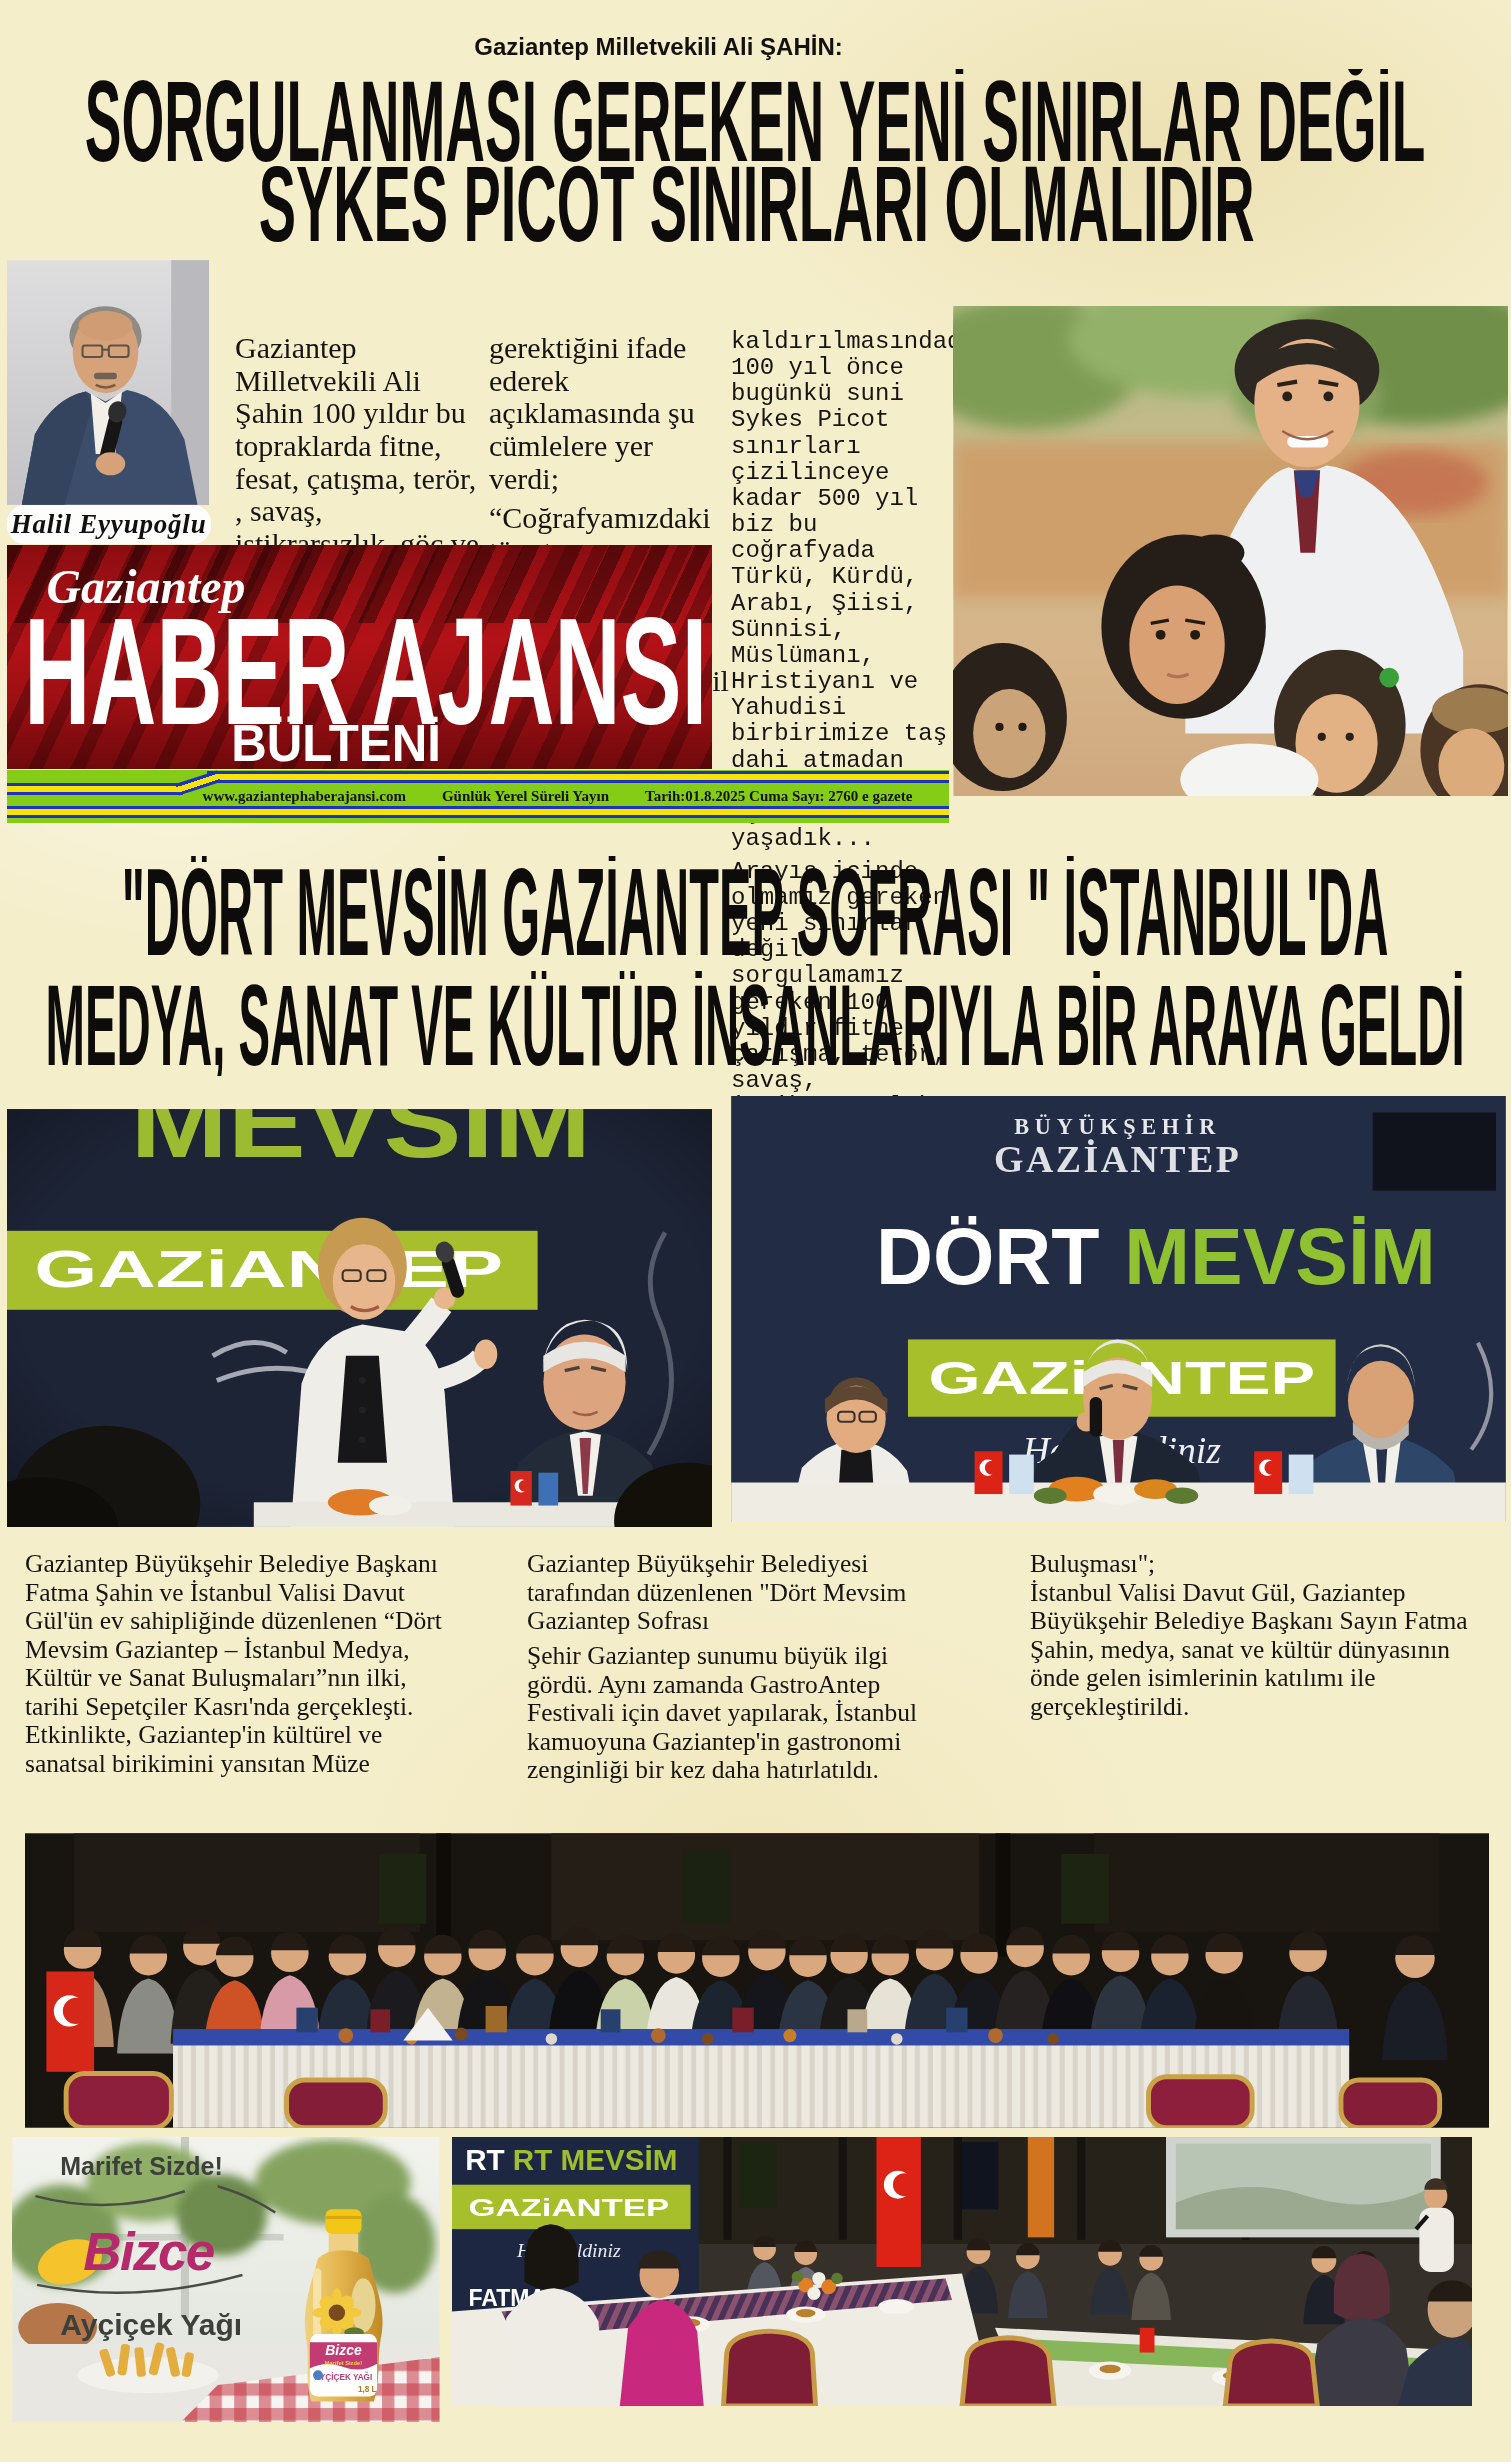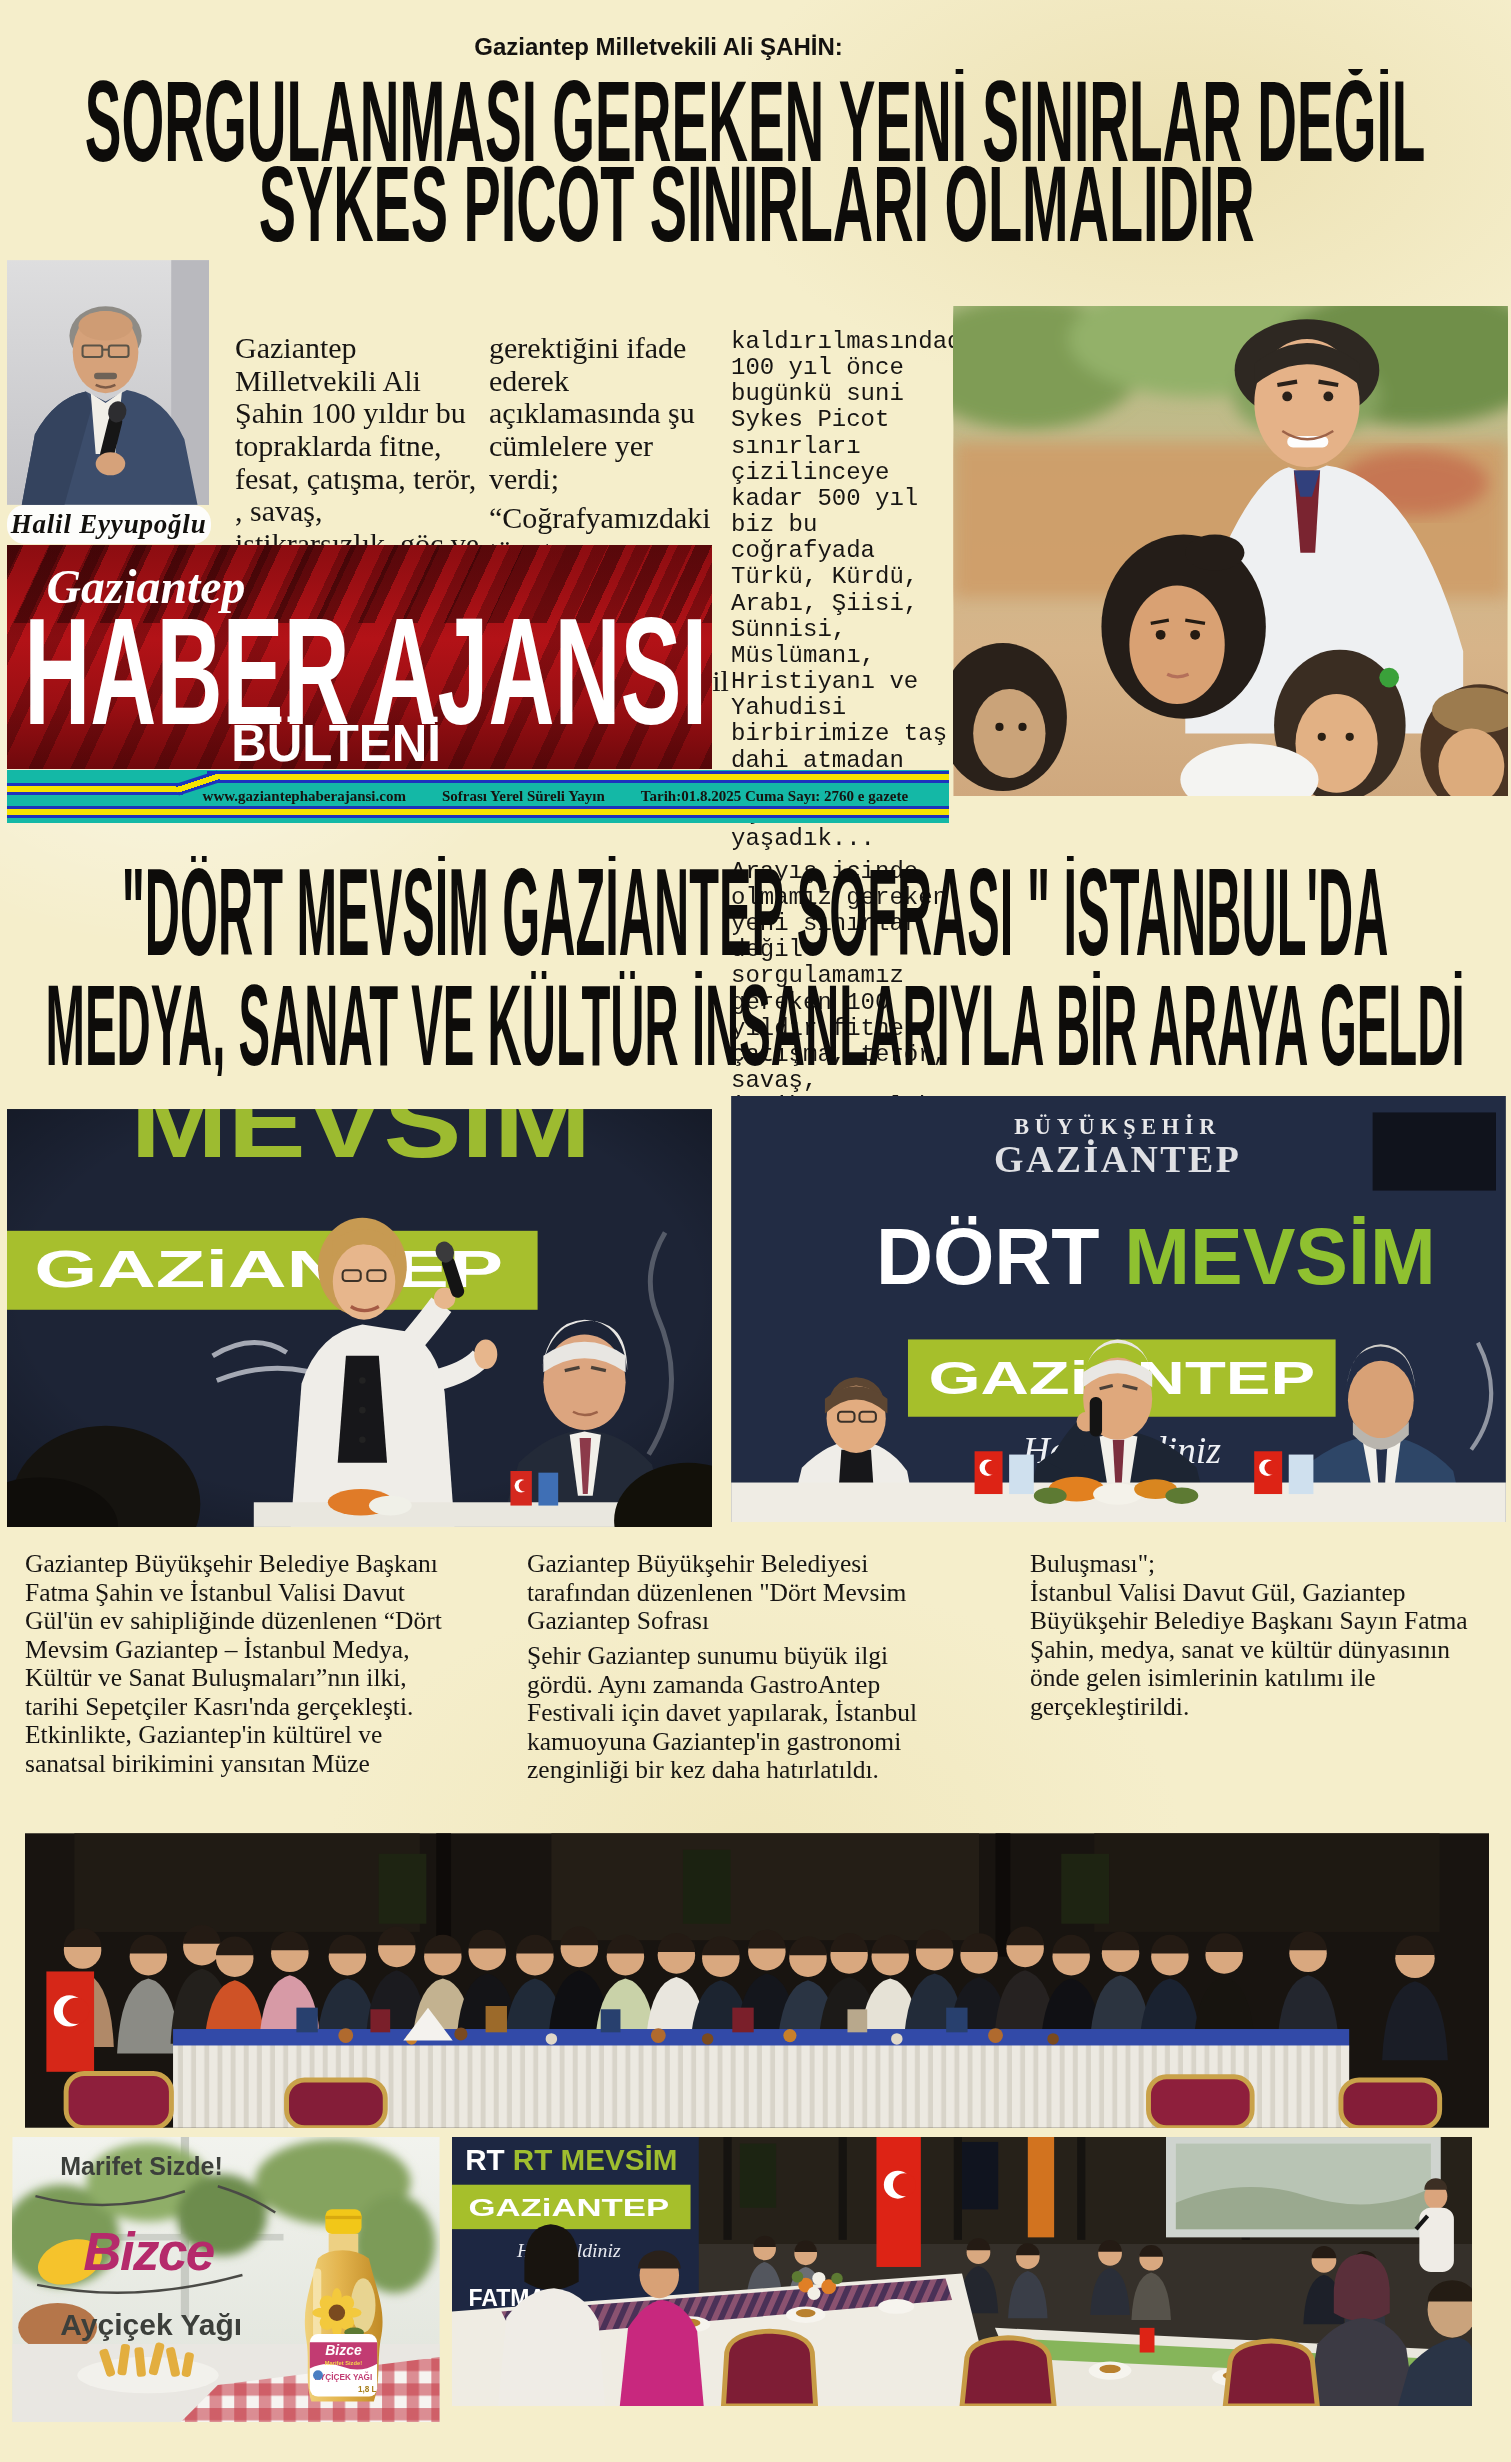--- a/index.html
+++ b/index.html
@@ -15,21 +15,21 @@
   .abs{position:absolute;}
   .bodytext{color:#171513;font-family:"Liberation Serif",serif;}
   .bodytext p{margin:0 0 6.6px 0;}
   .kicker{font-family:"Liberation Sans",sans-serif;color:#141210;font-weight:600;text-align:center;}
   .hsvg text{font-family:"Liberation Sans",sans-serif;font-weight:bold;fill:#0d0c0a;}
   .mast{background:linear-gradient(180deg,#8c0d11 0%,#b31217 42%,#9c0f13 70%,#6f090c 100%);overflow:hidden;}
   .mast .stripes{position:absolute;inset:0;opacity:.32;
     background:repeating-linear-gradient(115deg, rgba(15,0,0,.85) 0 13px, rgba(0,0,0,0) 13px 38px);}
   .mast .stripes2{position:absolute;left:0;top:0;right:0;height:78px;opacity:.45;
     background:repeating-linear-gradient(115deg, rgba(10,0,0,.9) 0 15px, rgba(0,0,0,0) 15px 39px);}
-  .band{background:#14b8a6;}
+  .band{background:#84cc16;}
   .stripe{background:linear-gradient(180deg,#1d33bd 0 3.3px,#f6e300 3.3px 9px,#1d33bd 9px 12.3px);}
   .bandtext{display:flex;gap:36px;white-space:nowrap;font-family:"Liberation Serif",serif;
     font-weight:bold;font-size:15px;color:#15130f;}
   .caption-strip{background:#fdfdfb;display:flex;align-items:center;justify-content:center;}
   .caption-strip span{font-family:"Liberation Serif",serif;font-style:italic;font-weight:bold;
     font-size:27px;color:#12100d;letter-spacing:0.8px;}
   .col{line-height:1.09;}
   .a1{font-size:30px;}
   .a1c3{font-size:24px;font-family:Liberation Mono, monospace;}
   .a2{font-size:25.5px;line-height:1.12;}
@@ -158,21 +158,21 @@
     <text x="400" y="263" text-anchor="middle" font-family="Liberation Sans, sans-serif" font-weight="bold" font-size="64" fill="#ffffff" textLength="255" lengthAdjust="spacingAndGlyphs">BÜLTENİ</text>
   </svg>
 </div>
 
 <div class="abs band" style="left:6.6px;top:770px;width:942px;height:53px;">
   <div class="abs stripe" style="left:200px;top:0.8px;width:742px;height:12.3px;"></div>
   <div class="abs stripe" style="left:0;top:13px;width:176px;height:12.3px;"></div>
   <div class="abs stripe" style="left:169px;top:6.6px;width:44px;height:12.3px;transform:rotate(-18deg);"></div>
   <div class="abs bandtext" style="left:196px;top:18px;">
     <span>www.gaziantephaberajansi.com</span>
-    <span>Sofrası Yerel Süreli Yayın</span>
+    <span>Günlük Yerel Süreli Yayın</span>
     <span>Tarih:01.8.2025 Cuma Sayı: 2760 e gazete</span>
   </div>
   <div class="abs stripe" style="left:0;top:36px;width:942px;height:12.3px;"></div>
 </div>
 
 <svg class="abs hsvg" style="left:0;top:856px" width="1511" height="109" viewBox="0 0 1837 132">
   <text x="918" y="120" text-anchor="middle" font-size="152" textLength="1540" lengthAdjust="spacingAndGlyphs">"DÖRT MEVSİM GAZİANTEP SOFRASI "  İSTANBUL'DA</text>
 </svg>
 <svg class="abs hsvg" style="left:0;top:971px" width="1511" height="105" viewBox="0 0 1837 128">
   <text x="918" y="115" text-anchor="middle" font-size="140" textLength="1730" lengthAdjust="spacingAndGlyphs">MEDYA, SANAT VE KÜLTÜR İNSANLARIYLA BİR ARAYA GELDİ</text>

